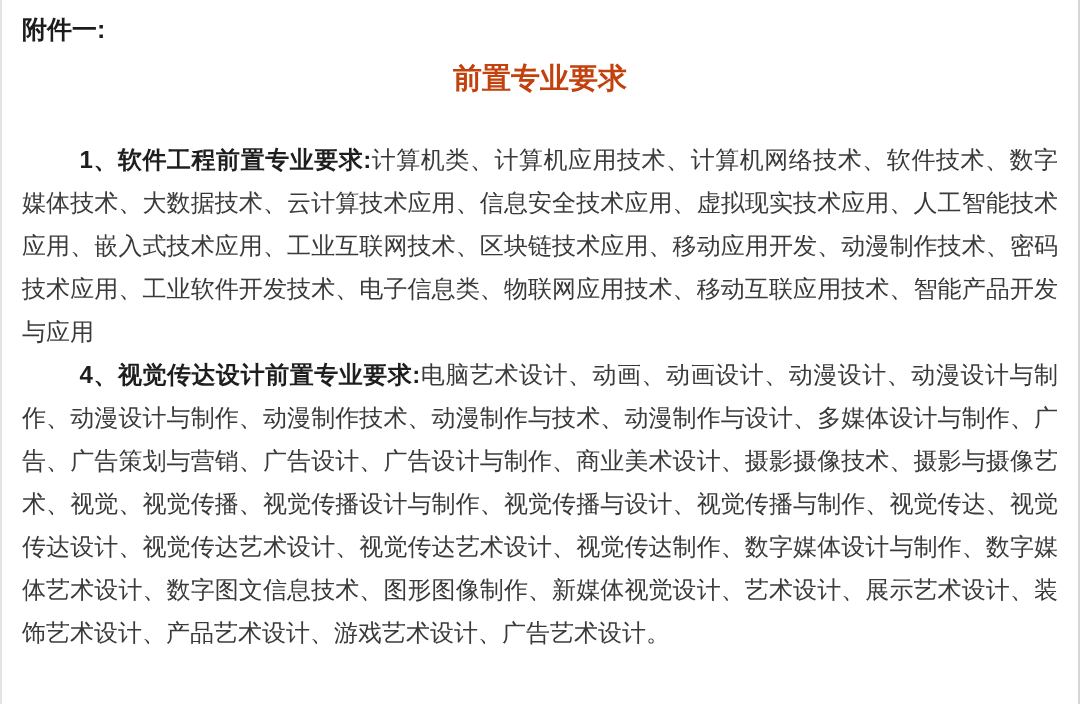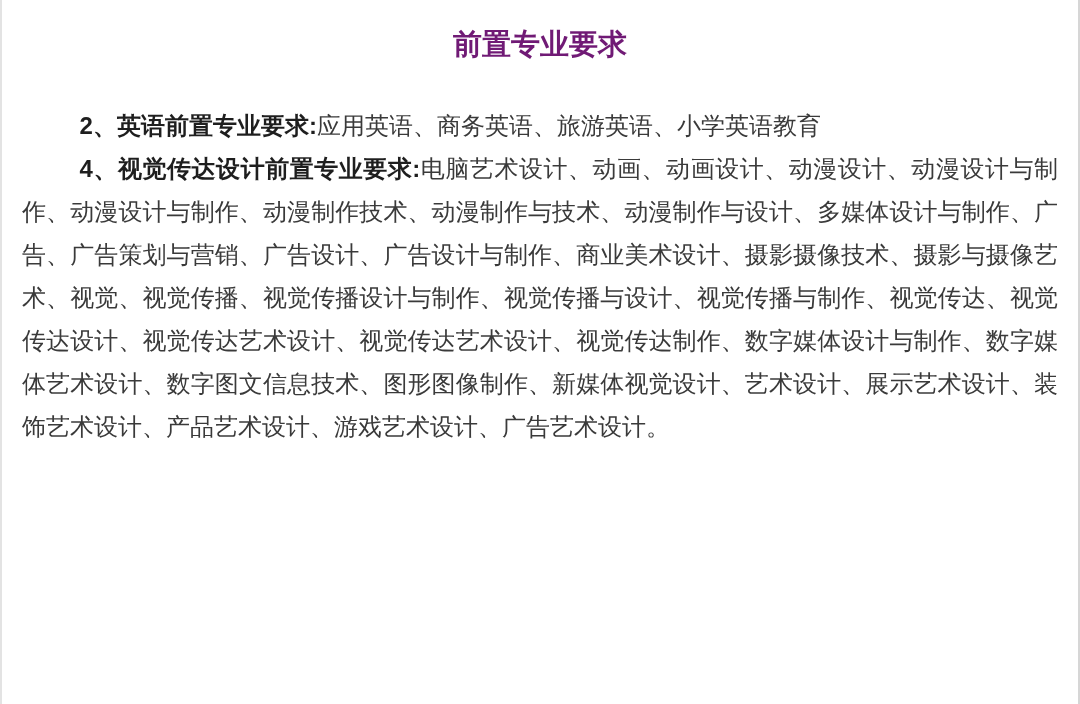--- a/index.html
+++ b/index.html
@@ -26,21 +26,21 @@
     font-size: 25px;
     font-weight: bold;
     color: #1c1c1c;
     line-height: 34px;
   }
   .doc-title {
     margin-top: 12px;
     text-align: center;
     font-size: 29px;
     font-weight: bold;
-    color: #701a75;
+    color: #c2410c;
     line-height: 40px;
   }
   .content {
     margin-top: 40px;
     font-size: 24px;
     line-height: 43px;
     color: #3a3a3a;
     text-align: justify;
     text-justify: inter-ideograph;
   }
@@ -51,28 +51,29 @@
   .para .lead {
     font-weight: bold;
     color: #1e1e1e;
   }
 </style>
 </head>
 <body>
 
 <div class="doc">
 
+  <div class="attachment-label">附件一:</div>
 
   <div class="doc-title">前置专业要求</div>
 
   <div class="content">
 
+    <p class="para">
+      <span class="lead">1、软件工程前置专业要求:</span><span>计算机类、计算机应用技术、计算机网络技术、软件技术、数字媒体技术、大数据技术、云计算技术应用、信息安全技术应用、虚拟现实技术应用、人工智能技术应用、嵌入式技术应用、工业互联网技术、区块链技术应用、移动应用开发、动漫制作技术、密码技术应用、工业软件开发技术、电子信息类、物联网应用技术、移动互联应用技术、智能产品开发与应用</span>
+    </p>
 
-    <p class="para">
-      <span class="lead">2、英语前置专业要求:</span><span>应用英语、商务英语、旅游英语、小学英语教育</span>
-    </p>
 
     <p class="para">
       <span class="lead">4、视觉传达设计前置专业要求:</span><span>电脑艺术设计、动画、动画设计、动漫设计、动漫设计与制作、动漫设计与制作、动漫制作技术、动漫制作与技术、动漫制作与设计、多媒体设计与制作、广告、广告策划与营销、广告设计、广告设计与制作、商业美术设计、摄影摄像技术、摄影与摄像艺术、视觉、视觉传播、视觉传播设计与制作、视觉传播与设计、视觉传播与制作、视觉传达、视觉传达设计、视觉传达艺术设计、视觉传达艺术设计、视觉传达制作、数字媒体设计与制作、数字媒体艺术设计、数字图文信息技术、图形图像制作、新媒体视觉设计、艺术设计、展示艺术设计、装饰艺术设计、产品艺术设计、游戏艺术设计、广告艺术设计。</span>
     </p>
 
   </div>
 </div>
 
 </body></html>

